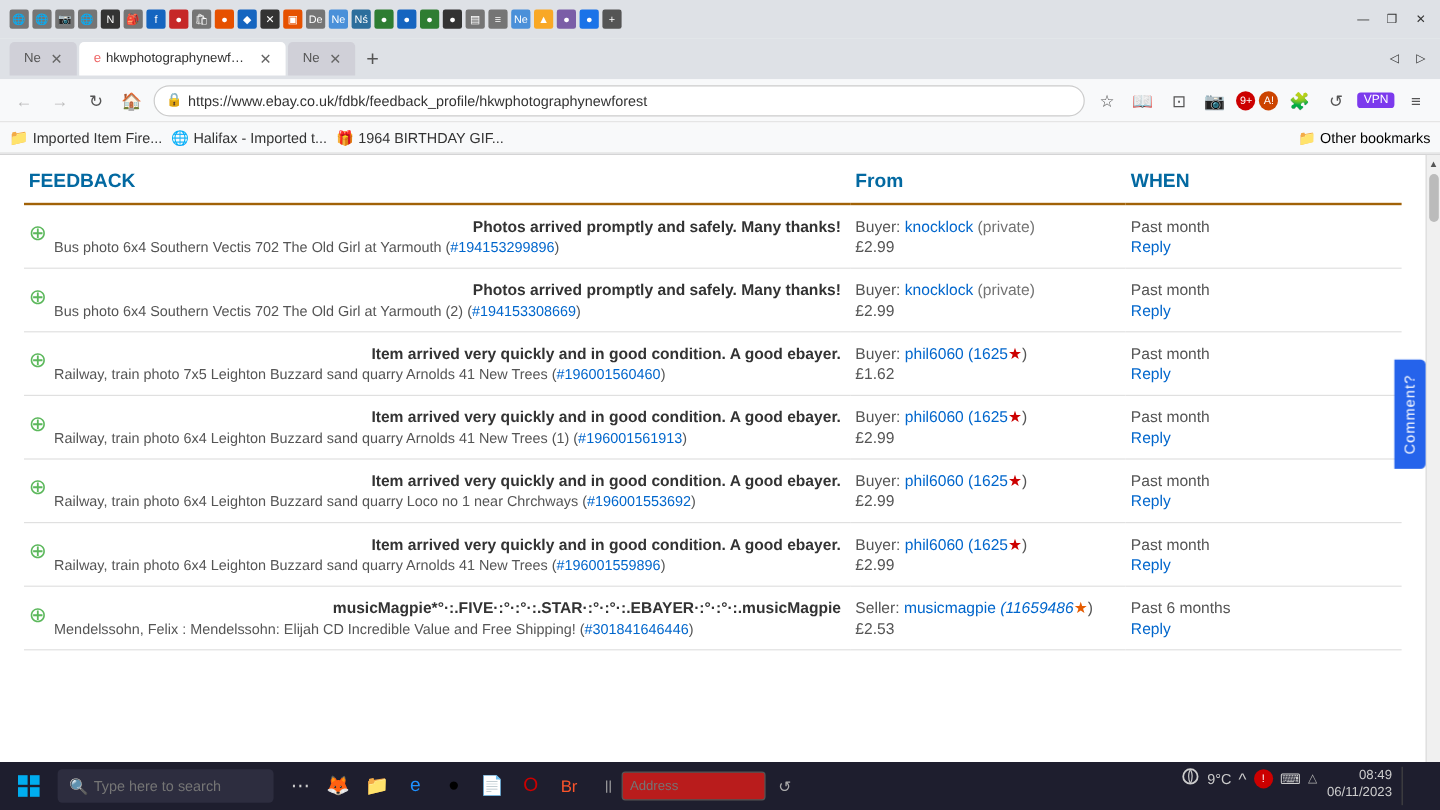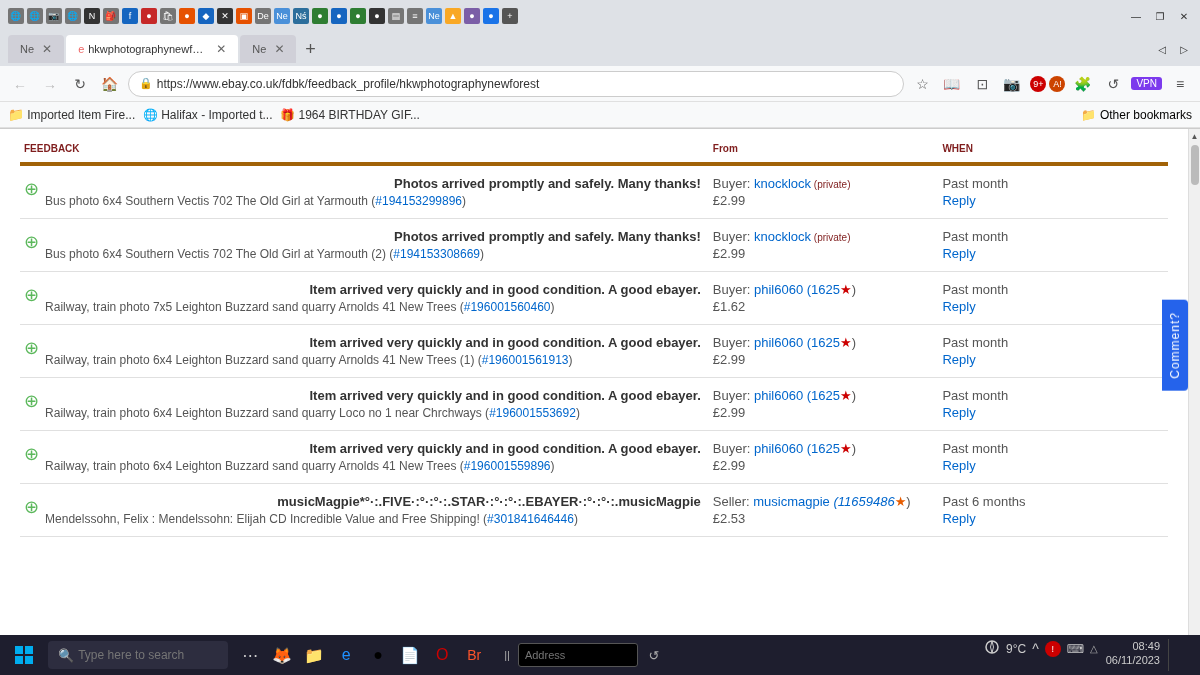--- a/index.html
+++ b/index.html
@@ -40,21 +40,21 @@
     .bookmarks-right { margin-left: auto; }
 
     
     .main-content { display: flex; height: calc(675px - 130px); overflow: hidden; }
     .scrollbar { width: 12px; background: #f0f0f0; border-left: 1px solid #ddd; display: flex; flex-direction: column; align-items: center; padding: 2px 0; }
     .scroll-arrow { width: 10px; height: 10px; display: flex; align-items: center; justify-content: center; font-size: 8px; color: #555; cursor: pointer; }
     .scroll-thumb { width: 8px; height: 40px; background: #bbb; border-radius: 4px; margin: 4px 0; }
 
     .feedback-area { flex: 1; overflow-y: auto; padding: 10px 20px; }
     .feedback-table { width: 100%; border-collapse: collapse; }
-    .feedback-table th { text-align: left; font-weight: bold; font-size: 10px; color: #7f1d1d; padding: 4px 8px 8px 4px; border-bottom: 4px solid #a16207; }
+    .feedback-table th { text-align: left; font-weight: bold; font-size: 16px; color: #0369a1; padding: 4px 8px 8px 4px; border-bottom: 2px solid #a16207; }
     .feedback-table td { vertical-align: top; padding: 10px 8px 10px 4px; border-bottom: 1px solid #e0e0e0; }
 
     .feedback-row td { vertical-align: top; }
     .feedback-icon { color: #5cb85c; font-size: 18px; padding-right: 6px; padding-top: 2px; }
     .feedback-main { display: flex; align-items: flex-start; }
     .feedback-text-block { flex: 1; }
     .feedback-title { font-weight: bold; font-size: 13px; color: #333; margin-bottom: 3px; text-align: right; }
     .feedback-subtitle { font-size: 12px; color: #555; }
     .feedback-link { color: #06c; text-decoration: none; }
 
@@ -83,21 +83,21 @@
     
     .star-red { color: #cc0000; }
 
     .vpn-badge { background: #7c3aed; color: #fff; font-size: 10px; padding: 1px 5px; border-radius: 3px; }
     .notif-badge { background: #cc0000; color: #fff; font-size: 9px; width: 16px; height: 16px; border-radius: 50%; display: inline-flex; align-items: center; justify-content: center; position: relative; }
 
     .col-feedback { width: 60%; }
     .col-from { width: 20%; }
     .col-when { width: 20%; }
 
-    .private-tag { color: #7f1d1d; font-size: 10px; }
+    .private-tag { color: #737373; font-size: 13px; }
     .buyer-label { color: #555; }
     .seller-label { color: #555; }
   </style>
 </head>
 <body>
 
 <div class="browser-chrome">
   <div class="title-bar">
     <div class="title-bar-left">
 
@@ -375,21 +375,21 @@
     </div>
     <div class="taskbar-app">
       <span style="font-size:16px;color:#cc0000">O</span>
     </div>
     <div class="taskbar-app">
       <span style="font-size:14px;color:#fb542b">Br</span>
     </div>
   </div>
   <div style="display:flex;align-items:center;gap:4px;margin-left:4px;">
     <span style="color:#aaa;font-size:11px;margin:0 4px">||</span>
-    <input type="text" style="background: #000000; border: 1px solid rgb(85, 85, 85); color: rgb(204, 204, 204); font-size: 11px; padding: 2px 6px; height: 24px; border-radius: 3px; width: 120px;" placeholder="Address">
+    <input type="text" style="background: #b91c1c; border: 1px solid rgb(85, 85, 85); color: rgb(204, 204, 204); font-size: 11px; padding: 2px 6px; height: 24px; border-radius: 3px; width: 120px;" placeholder="Address">
     <div style="width:24px;height:24px;display:flex;align-items:center;justify-content:center;cursor:pointer;">
       <span style="color:#aaa;font-size:13px">↺</span>
     </div>
   </div>
   <div class="taskbar-right">
     <div class="taskbar-icons">
       <span style="font-size:14px;cursor:pointer">
         <svg width="16" height="16" viewBox="0 0 16 16" fill="#ccc">
             <circle cx="8" cy="8" r="6" stroke="#ccc" stroke-width="1.5" fill="none"></circle>
             <path d="M8 2 Q5 8 8 14" stroke="#ccc" stroke-width="1" fill="none"></path>

